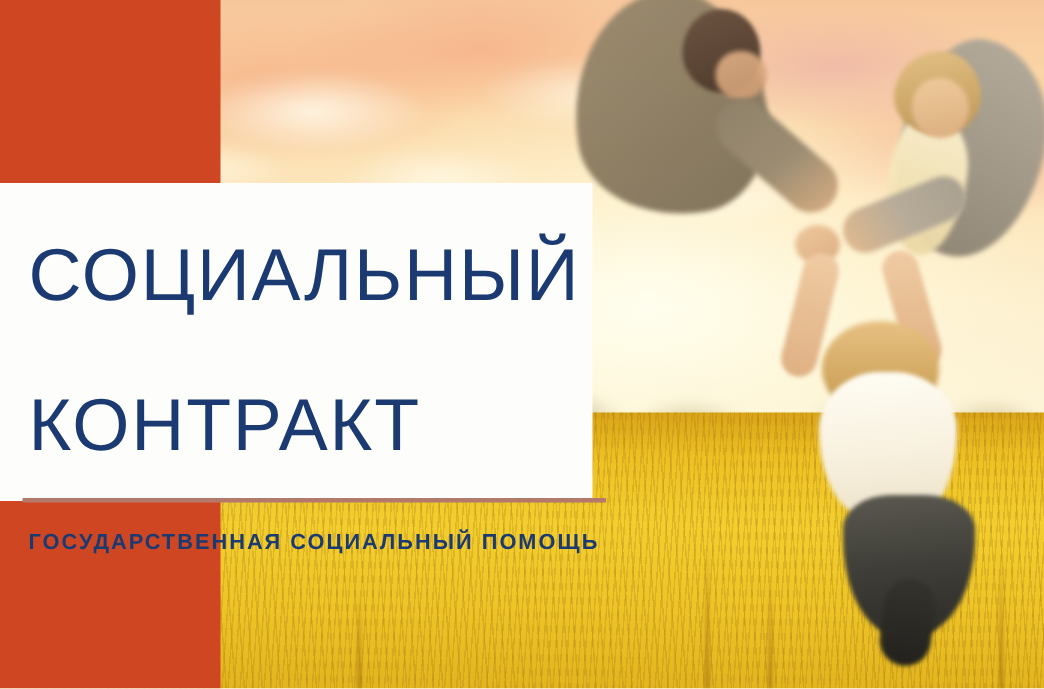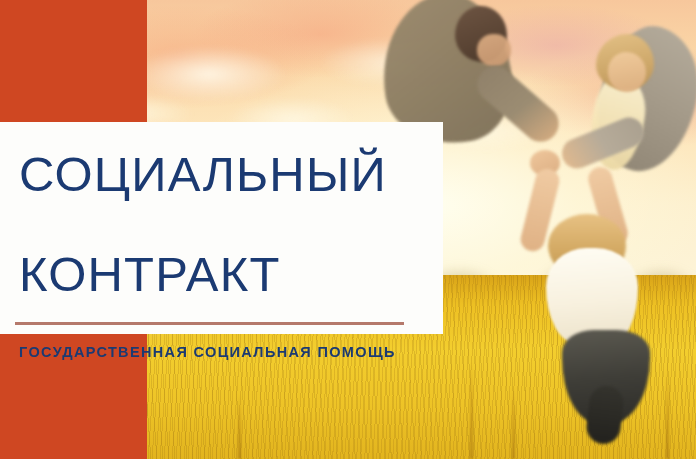--- a/index.html
+++ b/index.html
@@ -256,25 +256,25 @@
     left: 0; top: 0;
     width: 147px;
     height: 459px;
   }
 
   
   .card {
     position: absolute;
     left: 0;
     top: 122px;
-    width: 443px;
+    width: 395px;
     height: 212px;
     background: #fdfdfb;
     box-sizing: border-box;
-    padding: 26px 0 0 19px;
+    padding: 36px 0 0 19px;
   }
 
   .headline {
     color: #1b3a72;
     font-family: "Liberation Sans", sans-serif;
     font-size: 49px;
     font-weight: 400;
     line-height: 52px;
     letter-spacing: 1.2px;
     margin: 0;
@@ -338,16 +338,16 @@
   </div>
 
   <div class="left-band" style="background: rgb(207, 71, 34);"></div>
 
   <div class="card" style="background: rgb(253, 253, 251);">
     <h1 class="headline" style="color: rgb(27, 58, 114);">
       <span>СОЦИАЛЬНЫЙ</span>
       <span class="line2">КОНТРАКТ</span>
     </h1>
     <div class="rule" style="background: rgb(181, 121, 107);"></div>
-    <div class="subtitle" style="color: rgb(27, 58, 114);">ГОСУДАРСТВЕННАЯ СОЦИАЛЬНАЯ ПОМОЩЬ</div>
+    <div class="subtitle" style="color: rgb(27, 58, 114);">ГОСУДАРСТВЕННАЯ СОЦИАЛЬНЫЙ ПОМОЩЬ</div>
   </div>
 
 </div>
 
 </body></html>

